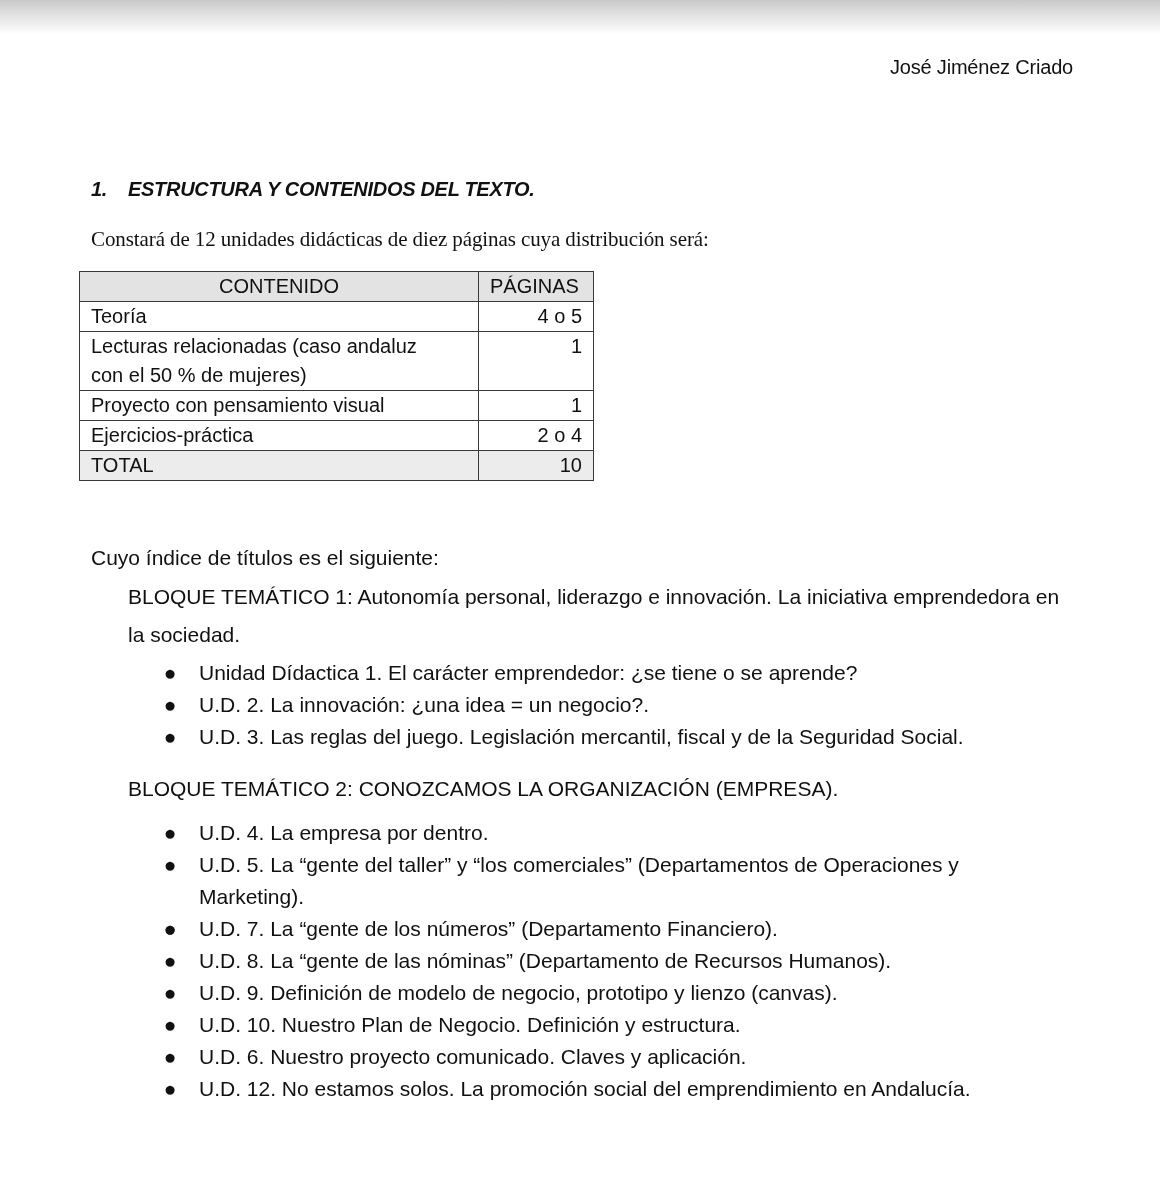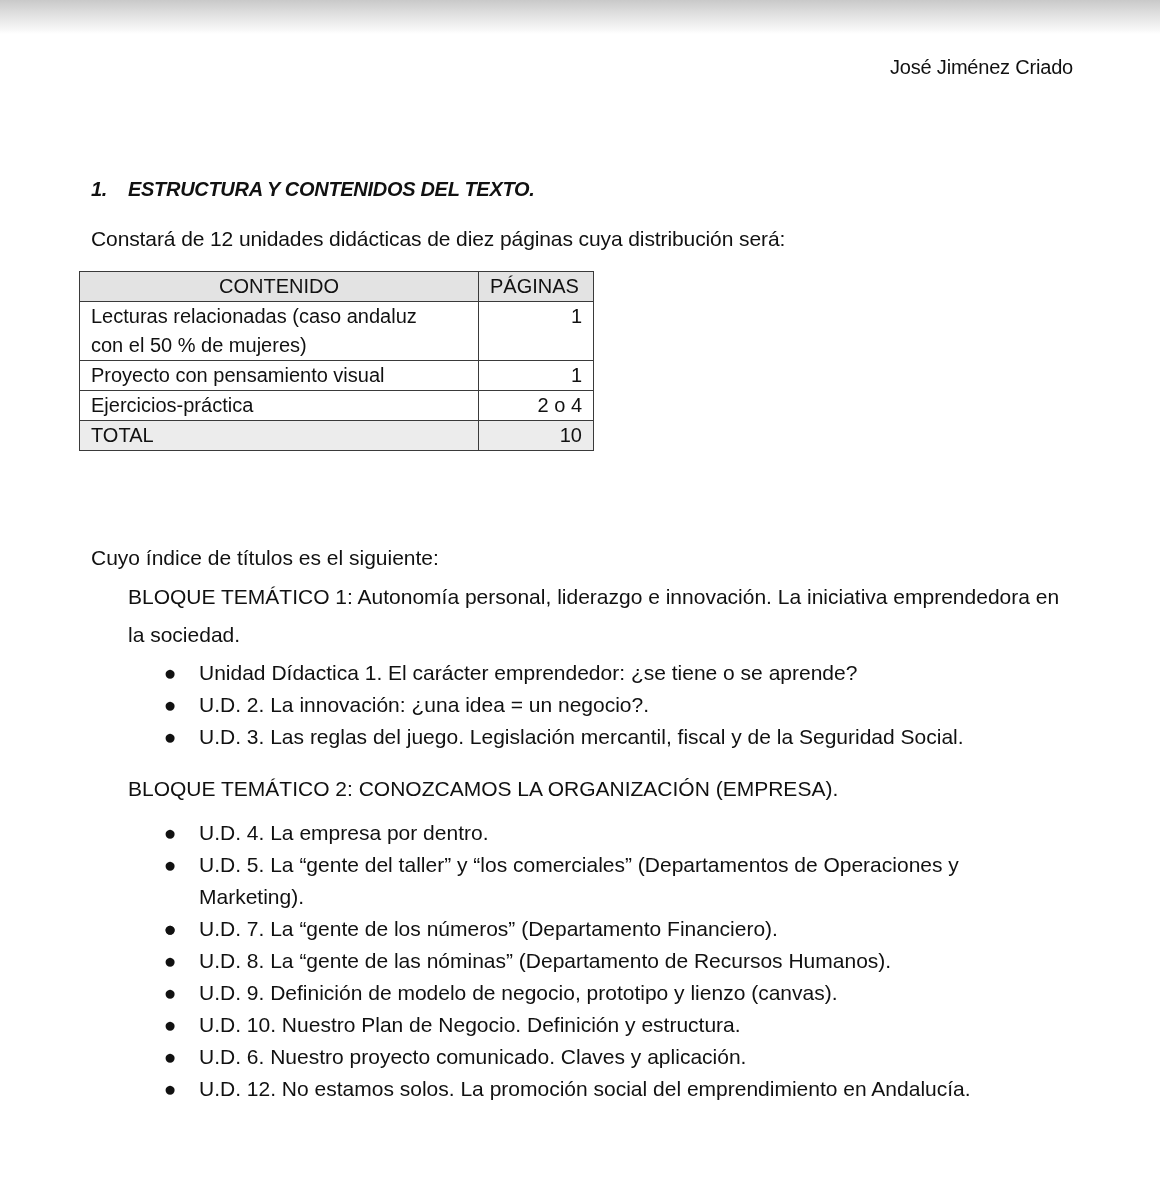--- a/index.html
+++ b/index.html
@@ -41,20 +41,21 @@
     .section-title .num {
       display: inline-block;
       width: 37px;
     }
     .intro {
       position: absolute;
       left: 91px;
       top: 227px;
       font-size: 21px;
       letter-spacing: -0.1px;
+      font-family: Liberation Serif, serif;
     }
     table.dist {
       position: absolute;
       left: 79px;
       top: 271px;
       border-collapse: collapse;
       font-size: 20px;
     }
     table.dist td, table.dist th {
       border: 1.5px solid #3a3a3a;
@@ -122,20 +123,24 @@
 
 <div class="intro">Constará de 12 unidades didácticas de diez páginas cuya distribución será:</div>
 
 <table class="dist">
   <tbody>
       <tr>
     <th class="c1">CONTENIDO</th>
     <th class="c2">PÁGINAS</th>
   </tr>
   <tr>
+    <td class="c1">Teoría</td>
+    <td class="c2">4 o 5</td>
+  </tr>
+  <tr>
     <td class="c1 multi">
       <span>Lecturas relacionadas (caso andaluz</span><br>
       <span>con el 50 % de mujeres)</span>
     </td>
     <td class="c2">1</td>
   </tr>
   <tr>
     <td class="c1">Proyecto con pensamiento visual</td>
     <td class="c2">1</td>
   </tr>

